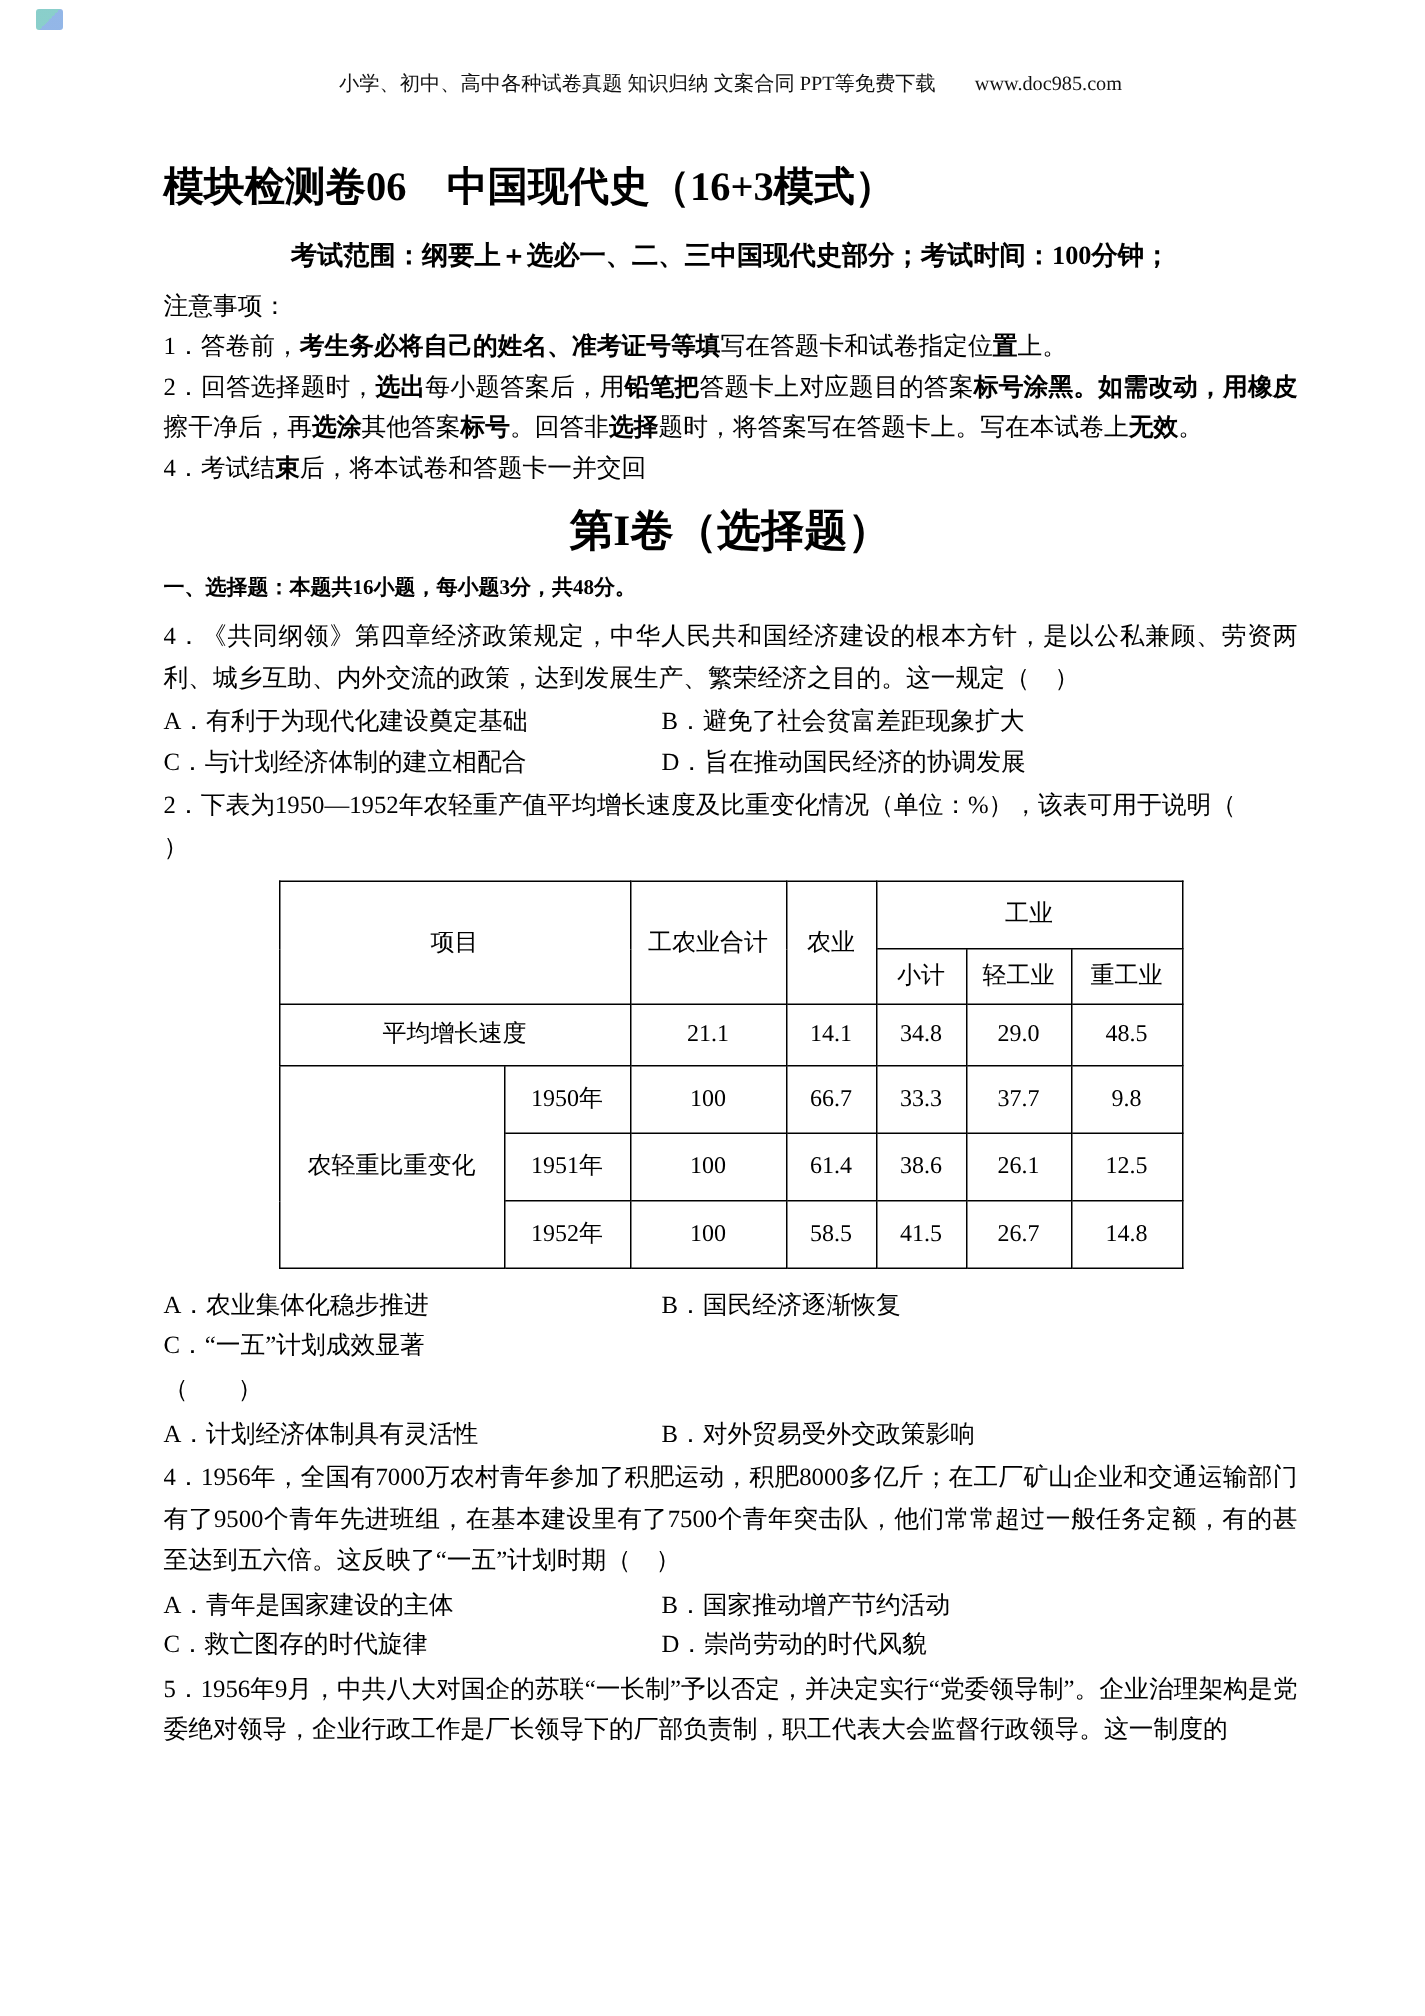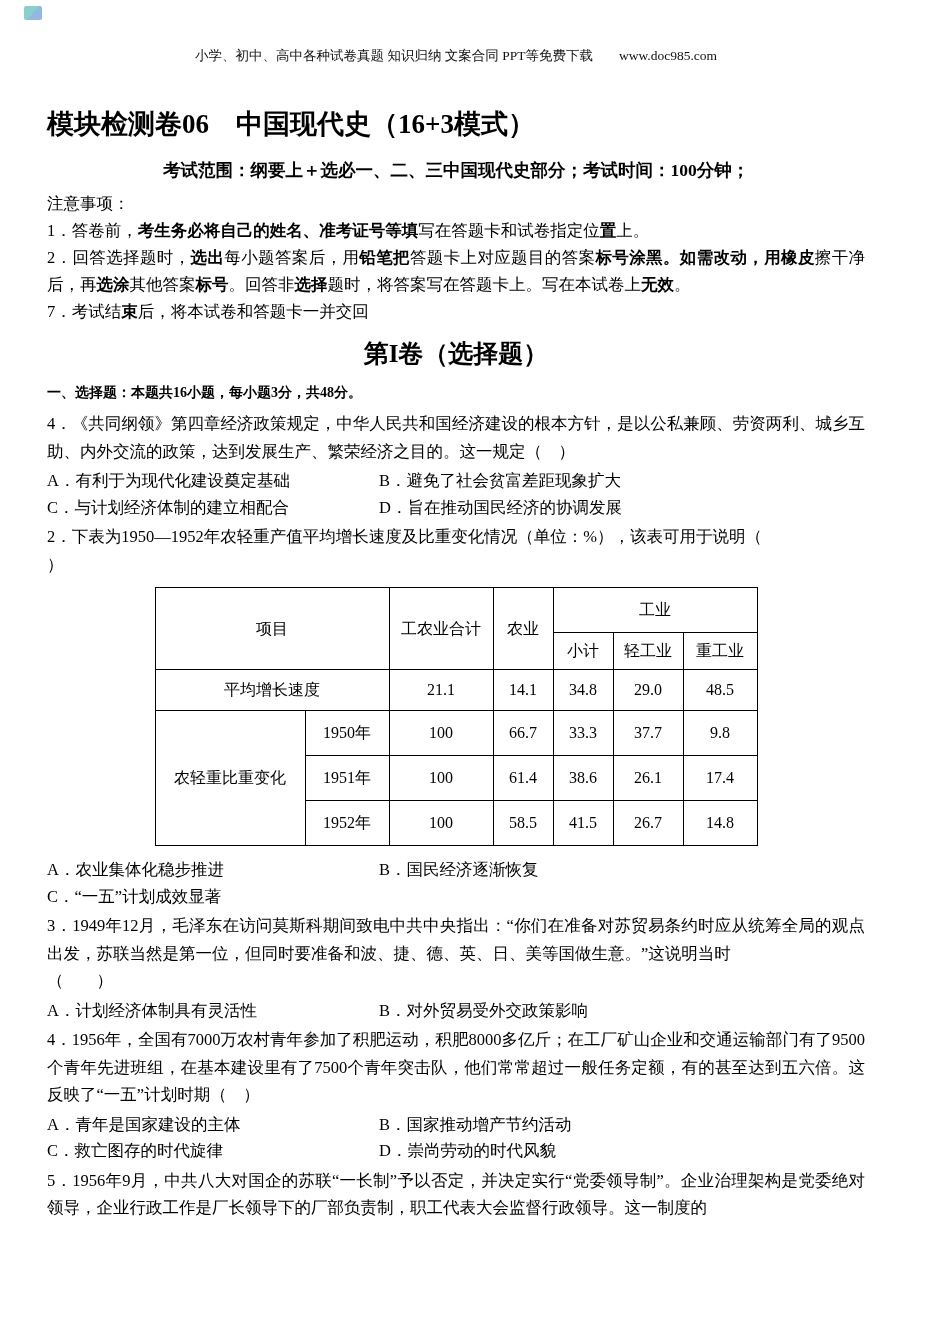--- a/index.html
+++ b/index.html
@@ -1,20 +1,20 @@
 <!DOCTYPE html>
 <html><head>
 <meta charset="utf-8">
 <style>
   html,body{margin:0;padding:0;background:#ffffff;}
   .page{
     position:relative;
     width:950px;height:1344px;
     box-sizing:border-box;
-    padding:46px 85px 0 47px;
+    padding:46px 85px 0 109px;
     background:#fff;
     color:#000;
     font-family:"Liberation Serif","DejaVu Serif",serif;
     font-size:16.5px;
     line-height:27px;
     overflow:hidden;
   }
   .corner-logo{
     position:absolute;left:24px;top:6px;width:18px;height:14px;
     background:linear-gradient(135deg,#2aa7a0 0 50%,#3b7bd4 50% 100%);
@@ -39,21 +39,21 @@
     font-size:17.5px;
     font-weight:bold;
     line-height:26px;
     margin:15px 0 0 0;
   }
   .notes{margin-top:7px;}
   .notes-heading{line-height:27px;}
   .note-item{margin:0;text-align:justify;line-height:27px;}
   .section-title{
     text-align:center;
-    font-size:25px;
+    font-size:29px;
     font-weight:bold;
     line-height:34px;
     margin:12px 0 8px 0;
   }
   .section-instructions{
     font-weight:bold;
     font-size:14px;
     line-height:27px;
     margin:0 0 4px 0;
   }
@@ -99,21 +99,21 @@
   </div>
 
   <h1 class="doc-title">模块检测卷06　中国现代史（16+3模式）</h1>
 
   <div class="scope-line">考试范围：纲要上＋选必一、二、三中国现代史部分；考试时间：100分钟；</div>
 
   <div class="notes">
     <div class="notes-heading">注意事项：</div>
     <p class="note-item"><span>1．答卷前，</span><span style="font-weight: bold;">考生务必将自己的姓名、准考证号等填</span><span>写在答题卡和试卷指定位</span><span style="font-weight: bold;">置</span><span>上。</span></p>
     <p class="note-item"><span>2．回答选择题时，</span><span style="font-weight: bold;">选出</span><span>每小题答案后，用</span><span style="font-weight: bold;">铅笔把</span><span>答题卡上对应题目的答案</span><span style="font-weight: bold;">标号涂黑。如需改动，用橡皮</span><span>擦干净后，再</span><span style="font-weight: bold;">选涂</span><span>其他答案</span><span style="font-weight: bold;">标号</span><span>。回答非</span><span style="font-weight: bold;">选择</span><span>题时，将答案写在答题卡上。写在本试卷上</span><span style="font-weight: bold;">无效</span><span>。</span></p>
-    <p class="note-item"><span>7．考试结</span><span style="font-weight: bold;">束</span><span>后，将本试卷和答题卡一并交回</span></p>
+    <p class="note-item"><span>4．考试结</span><span style="font-weight: bold;">束</span><span>后，将本试卷和答题卡一并交回</span></p>
   </div>
 
   <h2 class="section-title">第I卷（选择题）</h2>
 
   <div class="section-instructions">一、选择题：本题共16小题，每小题3分，共48分。</div>
 
   <p class="q-text">4．《共同纲领》第四章经济政策规定，中华人民共和国经济建设的根本方针，是以公私兼顾、劳资两利、城乡互助、内外交流的政策，达到发展生产、繁荣经济之目的。这一规定（　）</p>
   <div class="opts">
     <div class="opt-row">
       <span class="opt-left">A．有利于为现代化建设奠定基础</span>
@@ -166,21 +166,21 @@
         <td>33.3</td>
         <td>37.7</td>
         <td>9.8</td>
       </tr>
       <tr class="share">
         <td>1951年</td>
         <td>100</td>
         <td>61.4</td>
         <td>38.6</td>
         <td>26.1</td>
-        <td>17.4</td>
+        <td>12.5</td>
       </tr>
       <tr class="share">
         <td>1952年</td>
         <td>100</td>
         <td>58.5</td>
         <td>41.5</td>
         <td>26.7</td>
         <td>14.8</td>
       </tr>
     </tbody>
@@ -189,21 +189,20 @@
   <div class="opts">
     <div class="opt-row">
       <span class="opt-left">A．农业集体化稳步推进</span>
       <span class="opt-right">B．国民经济逐渐恢复</span>
     </div>
     <div class="opt-row">
       <span class="opt-left">C．“一五”计划成效显著</span>
     </div>
   </div>
 
-  <p class="q-text">3．1949年12月，毛泽东在访问莫斯科期间致电中共中央指出：“你们在准备对苏贸易条约时应从统筹全局的观点出发，苏联当然是第一位，但同时要准备和波、捷、德、英、日、美等国做生意。”这说明当时</p>
   <p class="q-close">（　　）</p>
   <div class="opts">
     <div class="opt-row">
       <span class="opt-left">A．计划经济体制具有灵活性</span>
       <span class="opt-right">B．对外贸易受外交政策影响</span>
     </div>
   </div>
 
   <p class="q-text">4．1956年，全国有7000万农村青年参加了积肥运动，积肥8000多亿斤；在工厂矿山企业和交通运输部门有了9500个青年先进班组，在基本建设里有了7500个青年突击队，他们常常超过一般任务定额，有的甚至达到五六倍。这反映了“一五”计划时期（　）</p>
   <div class="opts">

